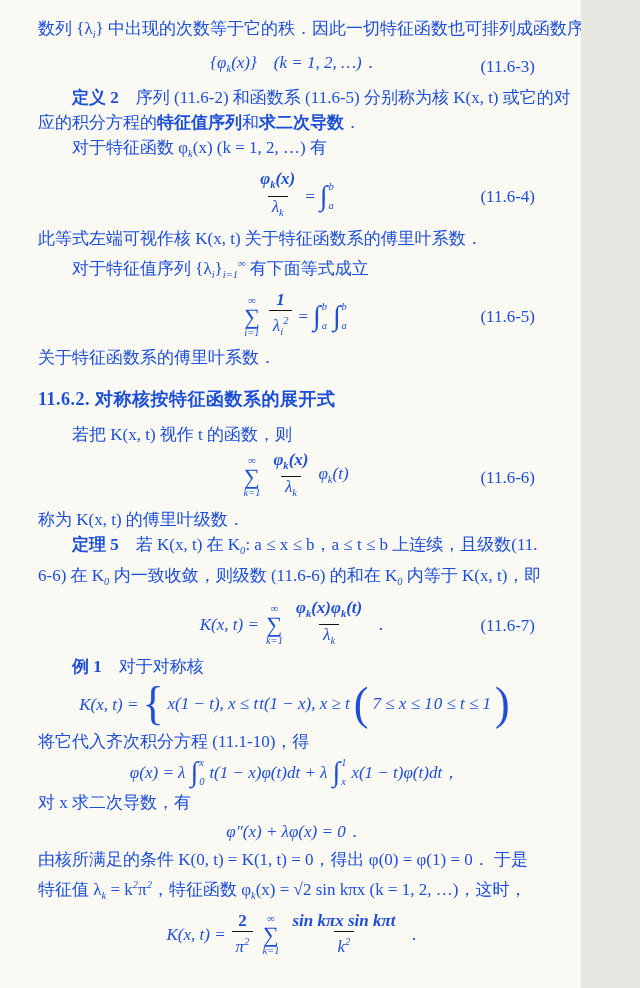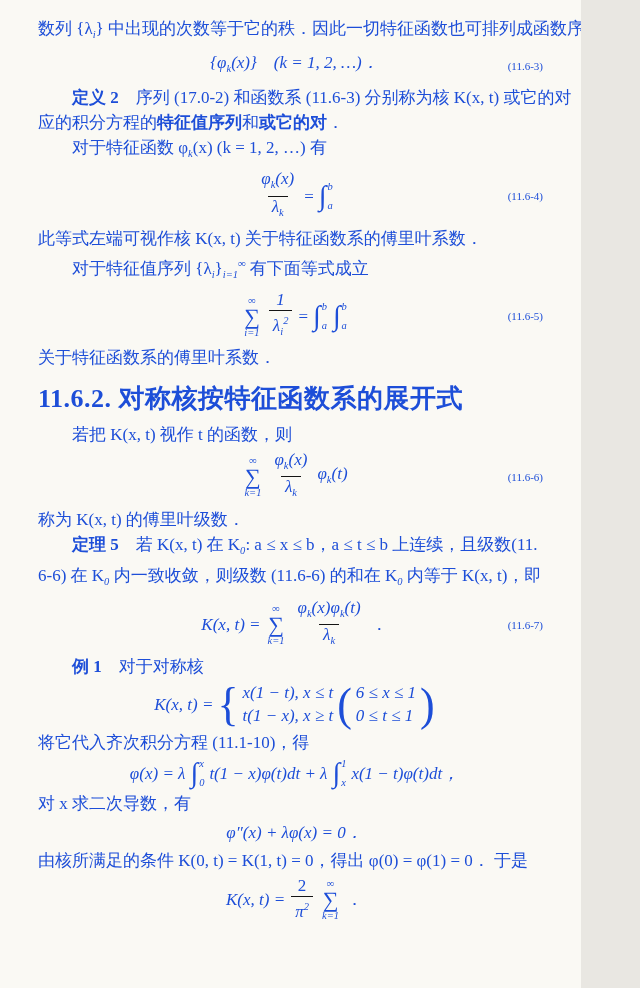--- a/index.html
+++ b/index.html
@@ -25,57 +25,57 @@
   .m{font-style:italic;}
   .m sub,.m sup, sub,sup{font-size:62%;font-style:italic;}
   
   .eqrow{
     position:relative;
     display:flex;justify-content:center;align-items:center;
     padding:3px 0;min-height:26px;
   }
   .eqc{display:inline-flex;align-items:center;gap:4px;}
   .eqnum{
-    position:absolute;right:8px;top:50%;transform:translateY(-50%);
-    font-style:normal;font-size:11px;
+    position:absolute;right:16px;top:50%;transform:translateY(-50%);
+    font-style:normal;font-size:17px;
   }
   .frac{display:inline-flex;flex-direction:column;align-items:center;vertical-align:middle;margin:0 2px;}
-  .fn{padding:0 4px;line-height:20px;}
+  .fn{padding:0 4px;line-height:20px;font-weight:bold;}
   .fd{border-top:1.3px solid #141414;padding:0 4px;line-height:20px;text-align:center;}
   .sum{display:inline-flex;flex-direction:column;align-items:center;margin:0 3px;font-style:normal;}
   .stop,.sbot{font-size:10.5px;line-height:11px;font-style:italic;}
   .ssym{font-size:22px;line-height:21px;font-style:normal;}
   .bigop{display:inline-flex;align-items:center;margin:0 1px;}
   .isym{font-size:28px;line-height:28px;font-style:normal;}
   .ilim{display:inline-flex;flex-direction:column;justify-content:space-between;height:30px;margin-left:1px;}
   .isup,.isub{font-size:10.5px;line-height:11px;font-style:italic;}
   .brace,.paren{font-size:44px;font-weight:200;line-height:44px;transform:scaleY(1.05);font-style:normal;}
-  .stack{display:inline-flex;flex-direction:column;gap:1px;}
+  .stack{display:inline-flex;gap:1px;}
   .stack .ln{line-height:22px;}
   .heading{
-    font-size:26px;font-weight:700;line-height:30px;
+    font-size:18px;font-weight:700;line-height:30px;
     margin:14px 0 8px 0;letter-spacing:0.5px;font-family:Liberation Serif, serif;
   }
 </style>
 </head>
 <body>
 
 <div class="page">
 
   <div class="ln">数列 {λ<sub>i</sub>} 中出现的次数等于它的秩．因此一切特征函数也可排列成函数序列；</div>
 
   <div class="eqrow">
     <span class="eqc">
         <span class="m">{φ<sub>k</sub>(x)}　(k = 1, 2, …)．</span>
       </span>
     <span class="eqnum">(11.6-3)</span>
   </div>
 
-  <div class="ln indent"><b>定义 2</b><span>　序列 (17.0-2) 和函数系 (11.6-3) 分别称为核 K(x, t) 或它的对</span></div>
-  <div class="ln"><span>应的积分方程的</span><b>特征值序列</b><span>和</span><b>或它的对</b><span>．</span></div>
+  <div class="ln indent"><b>定义 2</b><span>　序列 (11.6-2) 和函数系 (11.6-5) 分别称为核 K(x, t) 或它的对</span></div>
+  <div class="ln"><span>应的积分方程的</span><b>特征值序列</b><span>和</span><b>求二次导数</b><span>．</span></div>
 
   <div class="ln indent">对于特征函数 φ<sub>k</sub>(x) (k = 1, 2, …) 有</div>
 
   <div class="eqrow">
     <span class="eqc">
       <span class="frac">
         <span class="fn m">φ<sub>k</sub>(x)</span>
         <span class="fd m">λ<sub>k</sub></span>
       </span>
       <span>=</span>
@@ -172,21 +172,21 @@
   <div class="eqrow">
     <span class="eqc">
       <span class="m">K(x, t) =</span>
       <span class="brace">{</span>
       <span class="stack">
         <span class="ln m">x(1 − t),  x ≤ t</span>
         <span class="ln m">t(1 − x),  x ≥ t</span>
       </span>
       <span class="paren">(</span>
       <span class="stack">
-        <span class="ln m">6 ≤ x ≤ 1</span>
+        <span class="ln m">7 ≤ x ≤ 1</span>
         <span class="ln m">0 ≤ t ≤ 1</span>
       </span>
       <span class="paren">)</span>
     </span>
   </div>
 
   <div class="ln">将它代入齐次积分方程 (11.1-10)，得</div>
 
   <div class="eqrow">
     <span class="eqc">
@@ -212,32 +212,37 @@
 
   <div class="ln">对 x 求二次导数，有</div>
 
   <div class="eqrow">
     <span class="eqc">
         <span class="m">φ″(x) + λφ(x) = 0．</span>
       </span>
   </div>
 
   <div class="ln">由核所满足的条件 K(0, t) = K(1, t) = 0，得出 φ(0) = φ(1) = 0． 于是</div>
+  <div class="ln">特征值 λ<sub>k</sub> = k<sup>2</sup>π<sup>2</sup>，特征函数 φ<sub>k</sub>(x) = √2 sin kπx (k = 1, 2, …)，这时，</div>
 
   <div class="eqrow">
     <span class="eqc">
       <span class="m">K(x, t) =</span>
       <span class="frac">
         <span class="fn">2</span>
         <span class="fd m">π<sup>2</sup></span>
       </span>
       <span class="sum">
         <span class="stop">∞</span>
         <span class="ssym">∑</span>
         <span class="sbot">k=1</span>
       </span>
+      <span class="frac">
+        <span class="fn m">sin kπx sin kπt</span>
+        <span class="fd m">k<sup>2</sup></span>
+      </span>
       <span>．</span>
     </span>
   </div>
 
   <div class="ln indent"></div>
 
 </div>
 
 </body></html>

